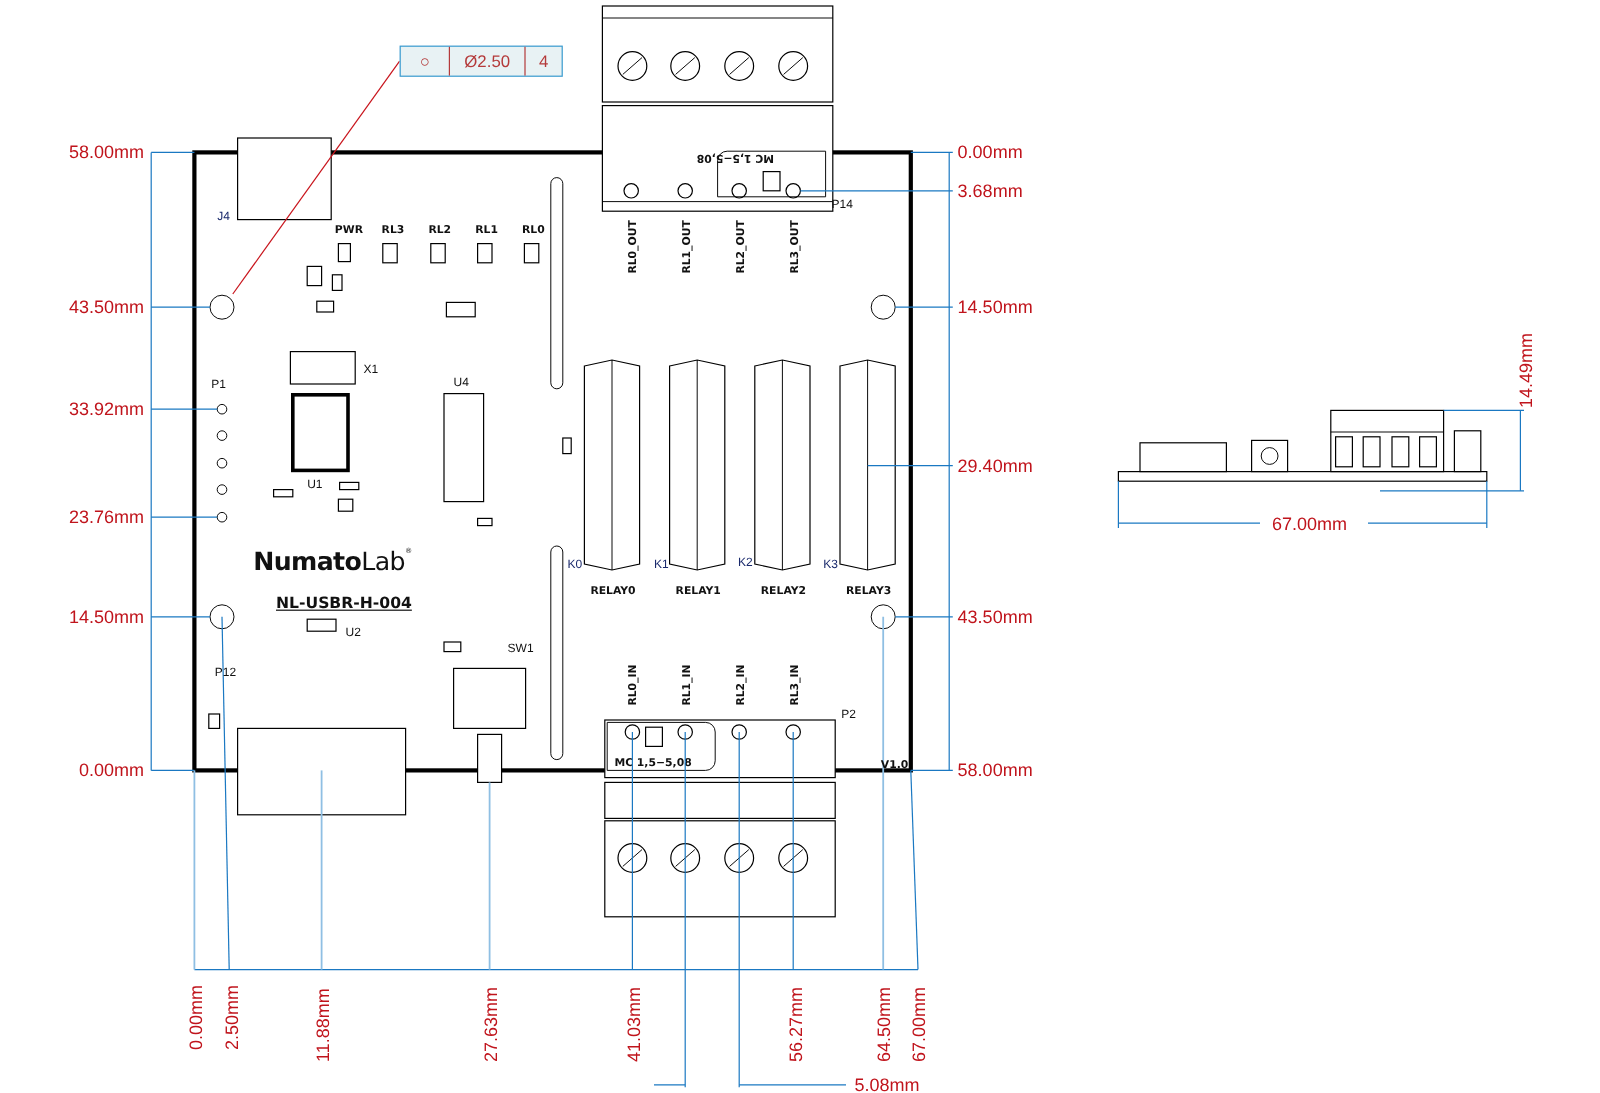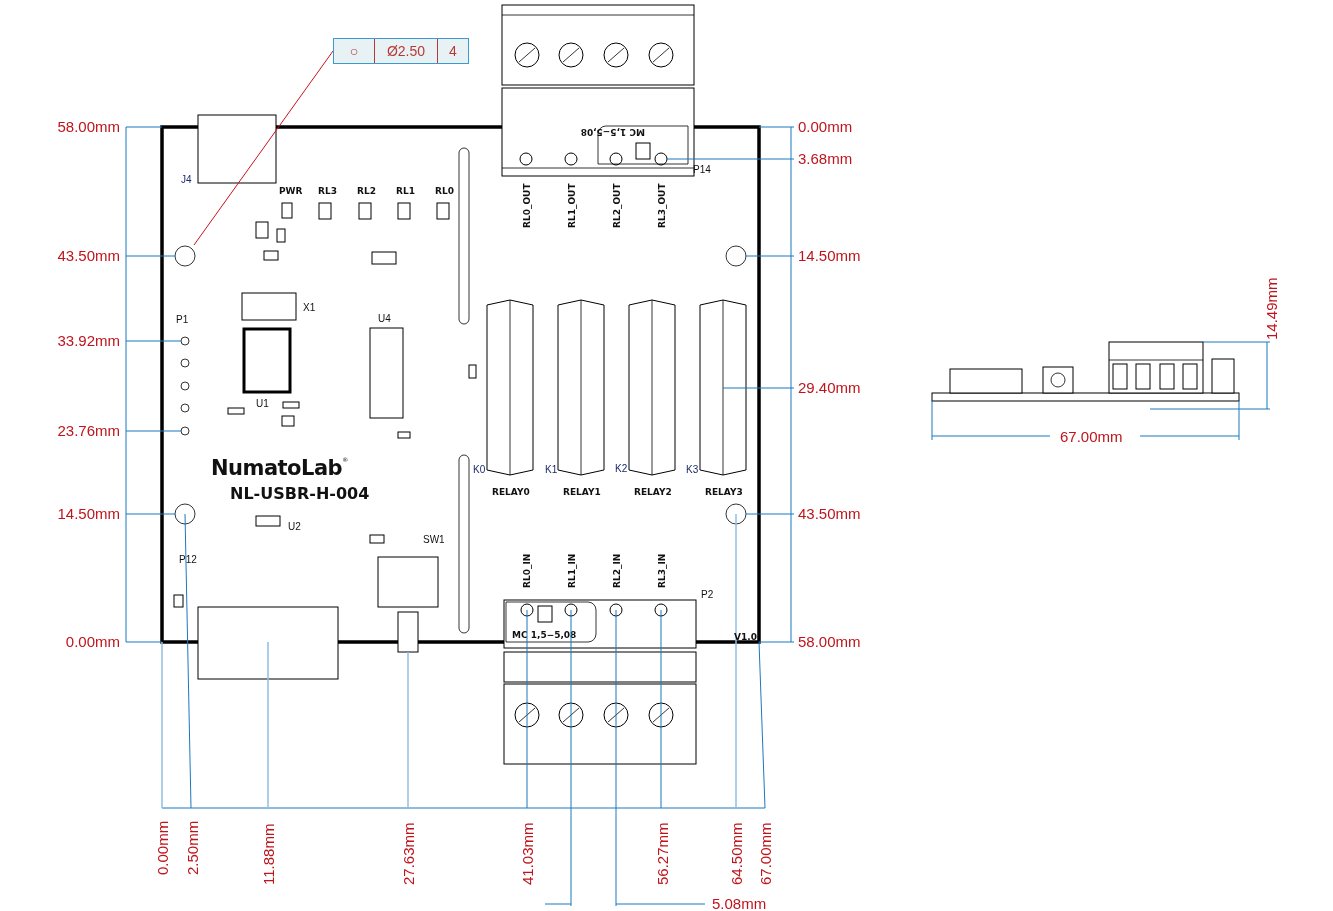--- a/index.html
+++ b/index.html
@@ -12,23 +12,23 @@
   .dim { stroke:#1a78c2; stroke-width:1; fill:none; }
   .dimlight { stroke:#8fbfe3; stroke-width:1.5; fill:none; }
   .pcb { stroke:#000; stroke-width:3.5; fill:none; }
   .part { stroke:#000; stroke-width:1; fill:#fff; }
   .thin { stroke:#000; stroke-width:0.8; fill:none; }
   .fcf-box { position:absolute; left:333px; top:38px; height:24px; border:1.5px solid #3a9bd0; background:#e8f2f4; display:flex; }
   .fcf-cell { color:#b43a3a; font-family:"Liberation Sans", sans-serif; font-size:14px; display:flex; align-items:center; justify-content:center; border-right:1px solid #b43a3a; }
   .fcf-cell:last-child { border-right:none; }
   .logo { position:absolute; left:196px; top:456px; font-family:"DejaVu Sans", sans-serif; font-size:21px; color:#111; letter-spacing:-0.5px; }
   .logo b { font-weight:bold;margin-left:15px; }
-  .logo span.lab { font-weight:bold; }
+  .logo span.lab { font-weight:normal; }
   .logo sup { font-size:6px; vertical-align:top; }
-  .model { position:absolute; left:230px; top:484px; font-family:"DejaVu Sans", sans-serif; font-weight:bold; font-size:16px; color:#111; }
+  .model { position:absolute; left:230px; top:496px; font-family:"DejaVu Sans", sans-serif; font-weight:bold; font-size:13px; color:#111;text-decoration:underline; }
 </style>
 </head>
 <body>
 
 <svg width="1333" height="911" viewBox="0 0 1333 911">
 
   <rect x="162" y="127" width="597" height="515" class="pcb"></rect>
 
   <g>
     <rect x="502" y="5" width="192" height="80" class="part"></rect>

